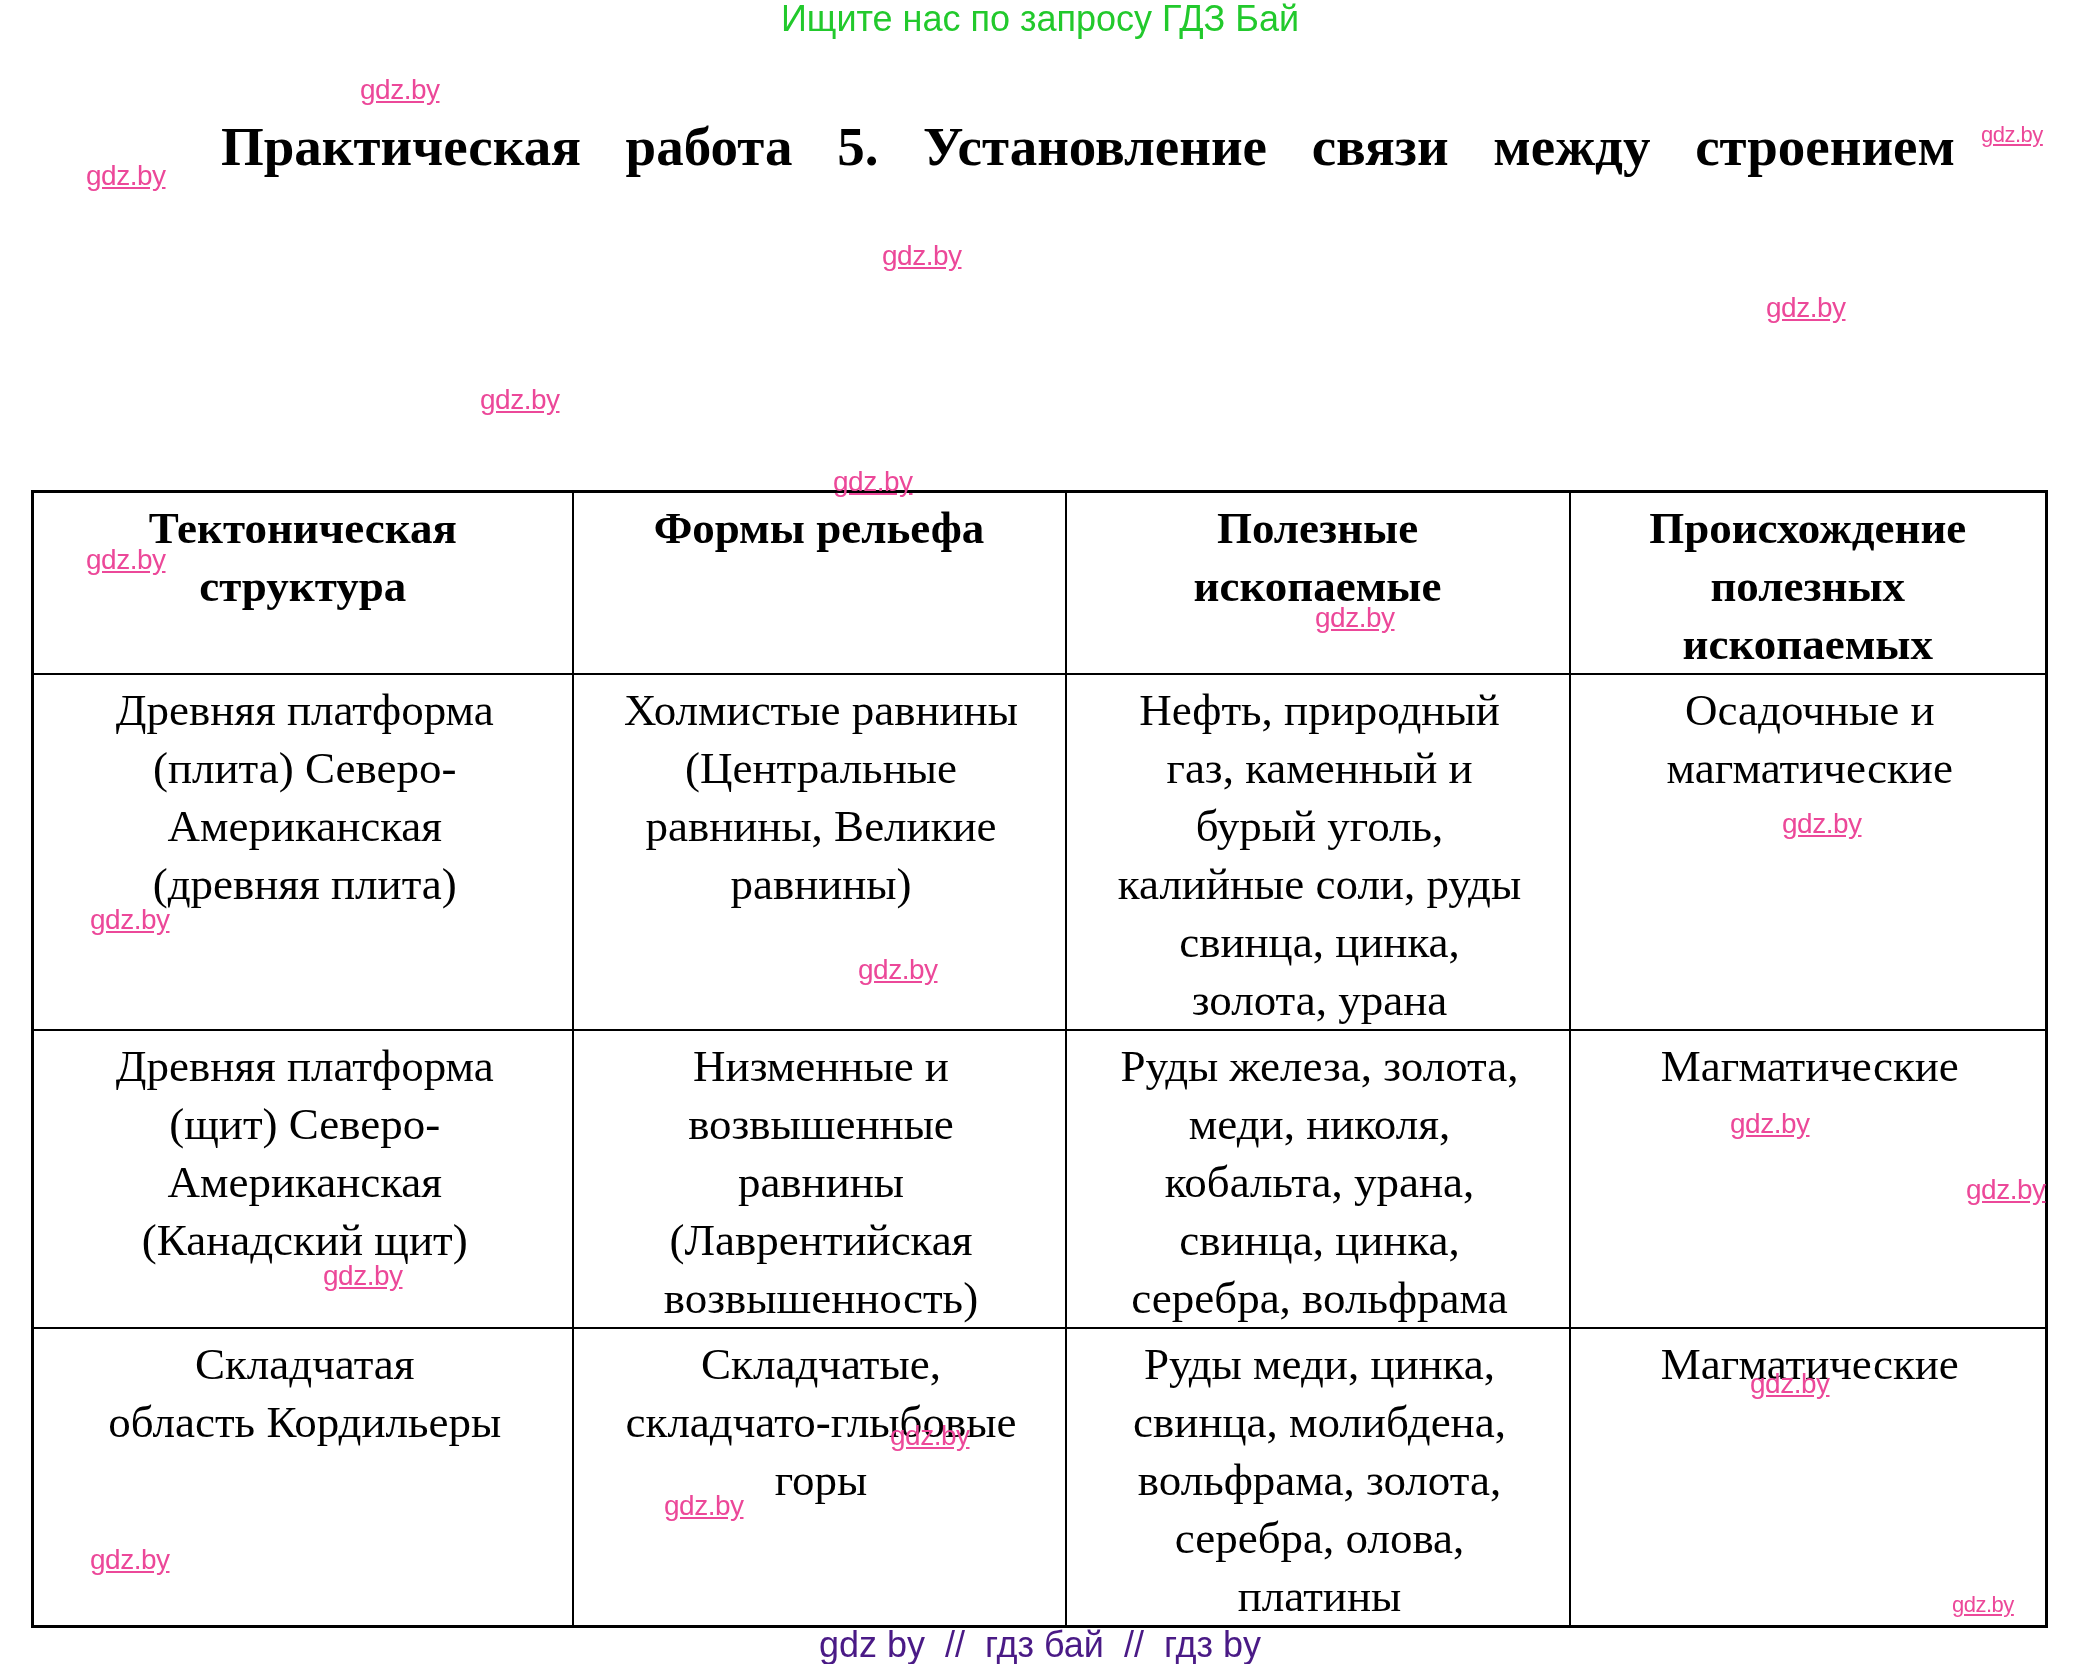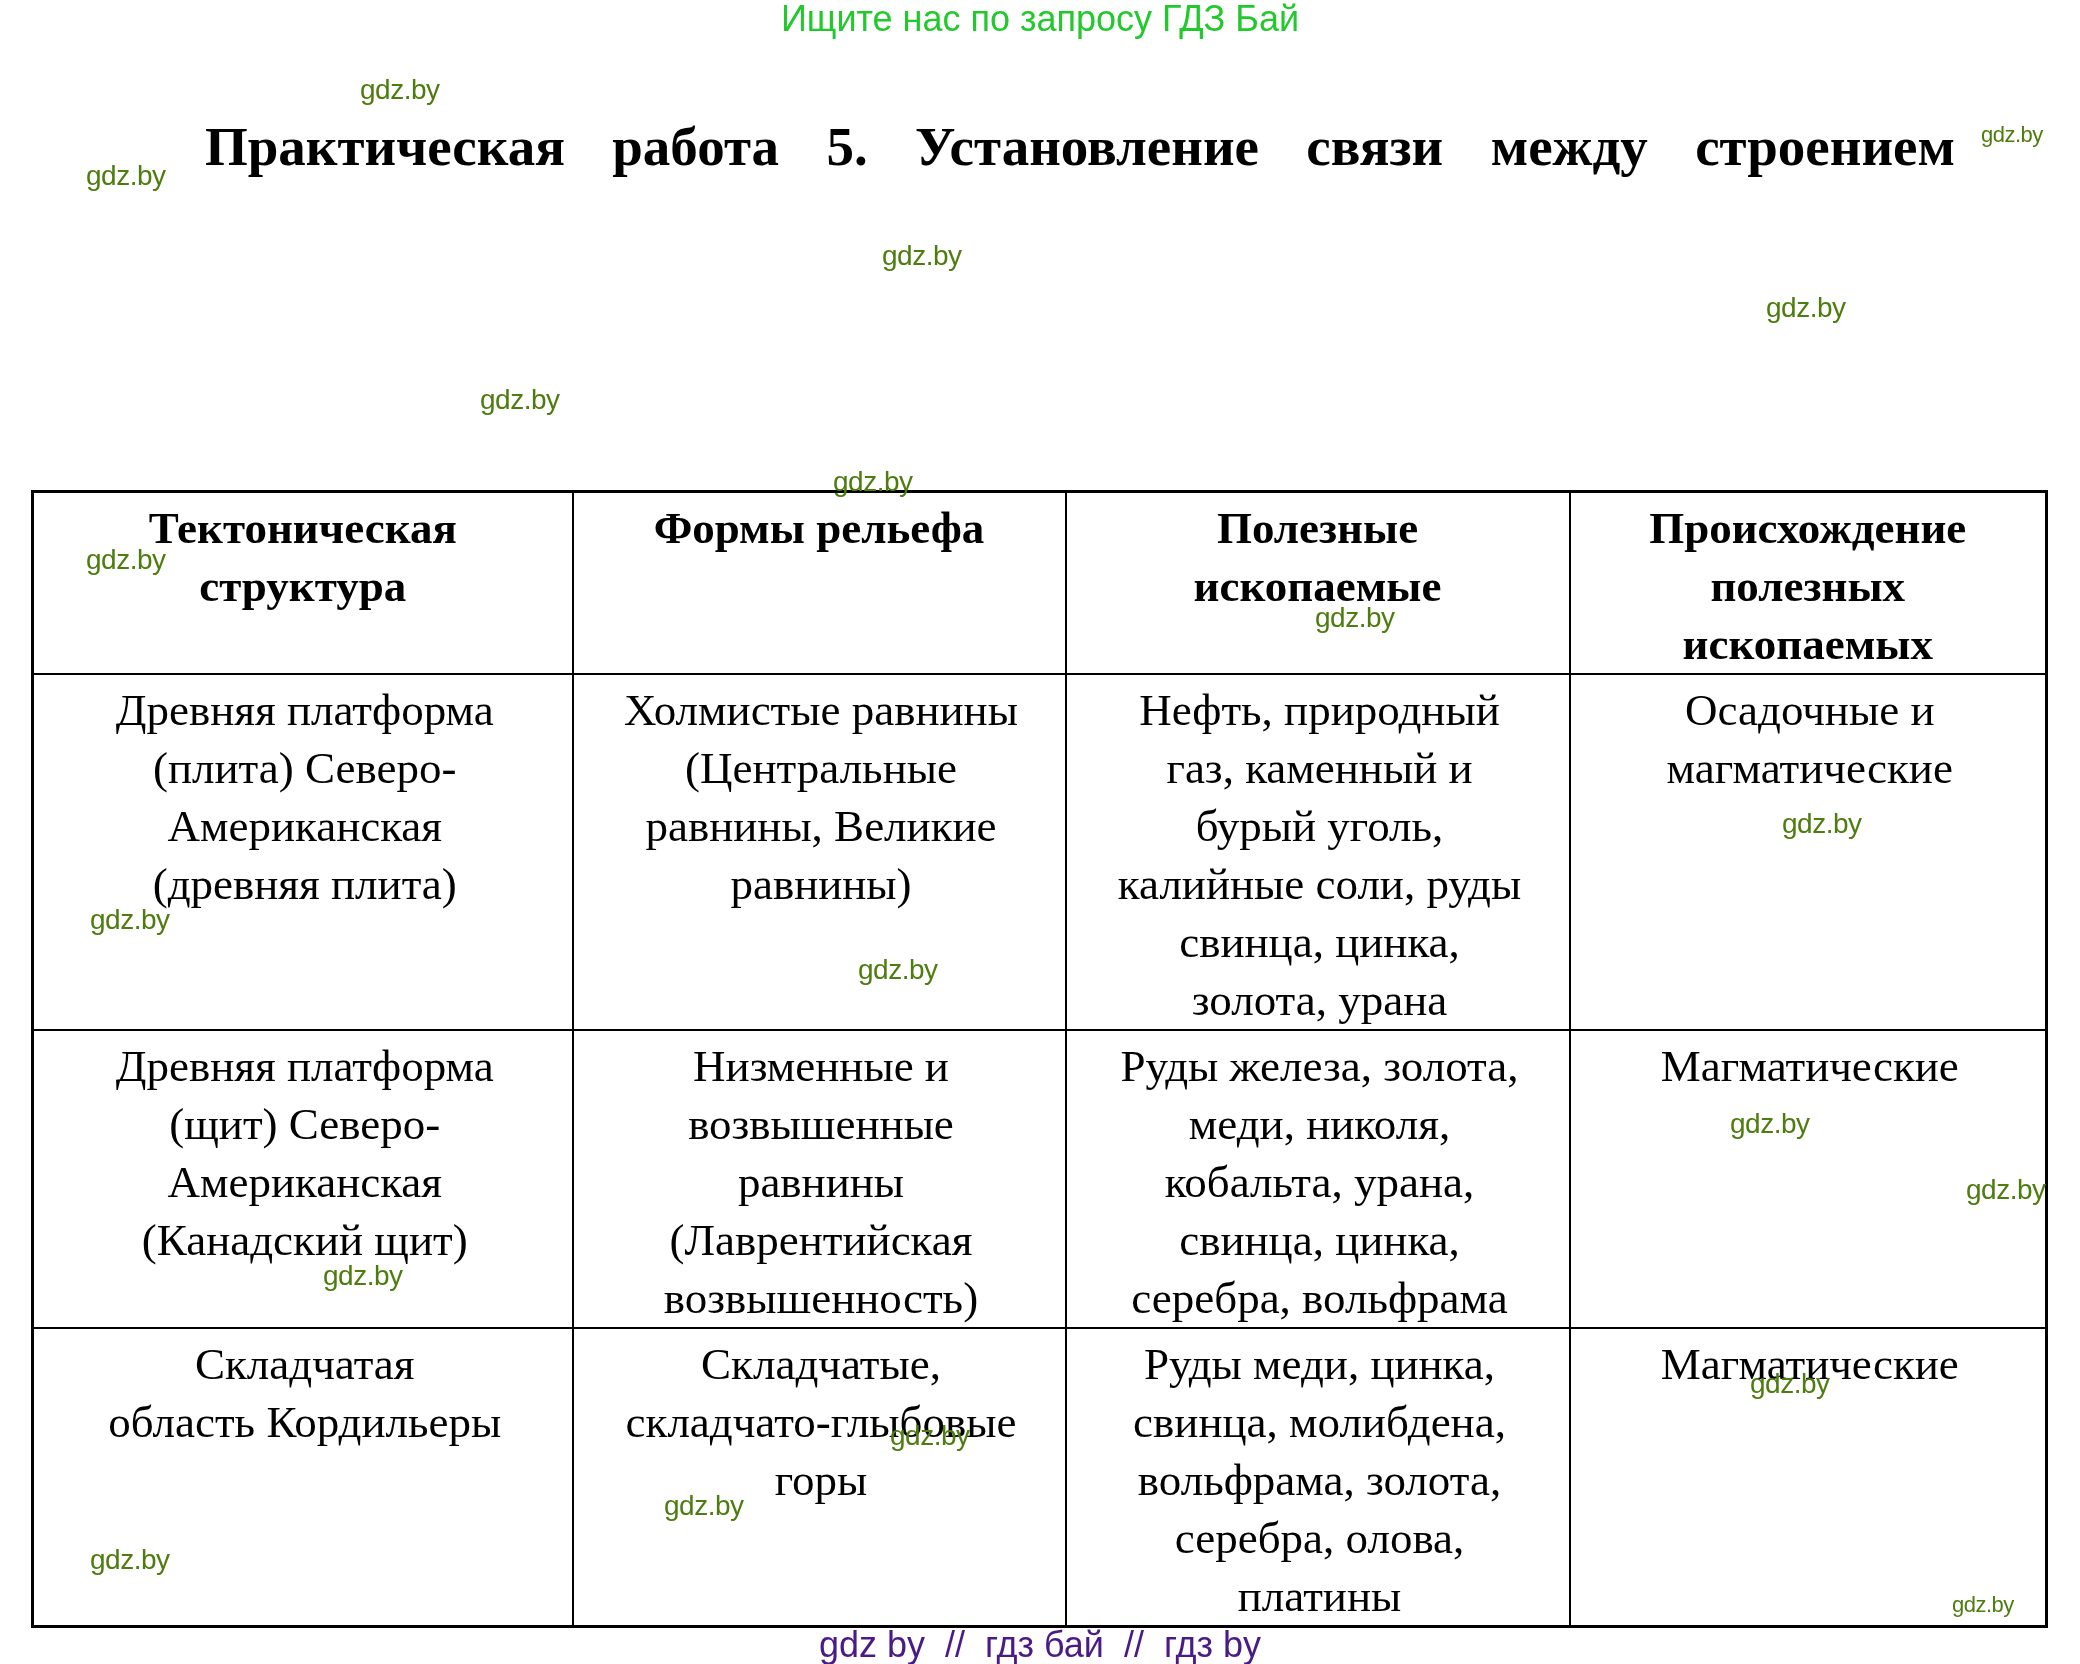--- a/index.html
+++ b/index.html
@@ -6,26 +6,26 @@
     body { width: 2080px; height: 1664px; position: relative; overflow: hidden; }
     .promo {
       position: absolute; left: 0; width: 2080px; top: -2px; text-align: center;
       font-family: "Liberation Sans", sans-serif; font-size: 36px; color: #22c92c;
     }
     .title {
       position: absolute; left: 55px; top: 108px; width: 1900px;
       font-family: "Liberation Serif", serif; font-weight: bold; font-size: 55px;
       line-height: 77px; color: #000; text-align: justify;
     }
-    .title .line { display: block; text-align-last: justify; white-space: nowrap; }
+    .title .line { display: block; text-align-last: justify; white-space: nowrap; margin-left: 16px; }
     .title .line.first { padding-left: 150px; }
     .title .line.last { text-align-last: left; }
     .wm {
       position: absolute; font-family: "Liberation Sans", sans-serif; font-size: 28px;
-      color: #4d7c0f; letter-spacing: -0.5px;
+      color: #ec4899; letter-spacing: -0.5px; text-decoration: underline;
     }
     .wm.small { font-size: 22px; }
     table.main {
       position: absolute; left: 31px; top: 490px; width: 2014px;
       border-collapse: collapse; table-layout: fixed;
       font-family: "Liberation Serif", serif; color: #000;
     }
     table.main td, table.main th {
       border: 2px solid #000; vertical-align: top; padding: 0;
     }

